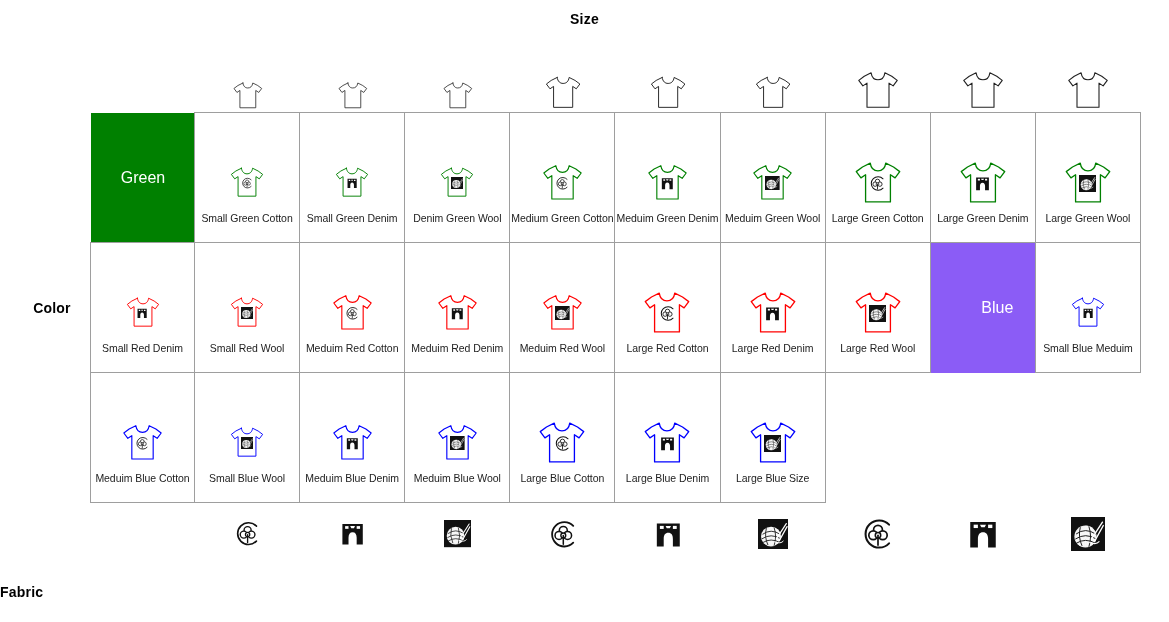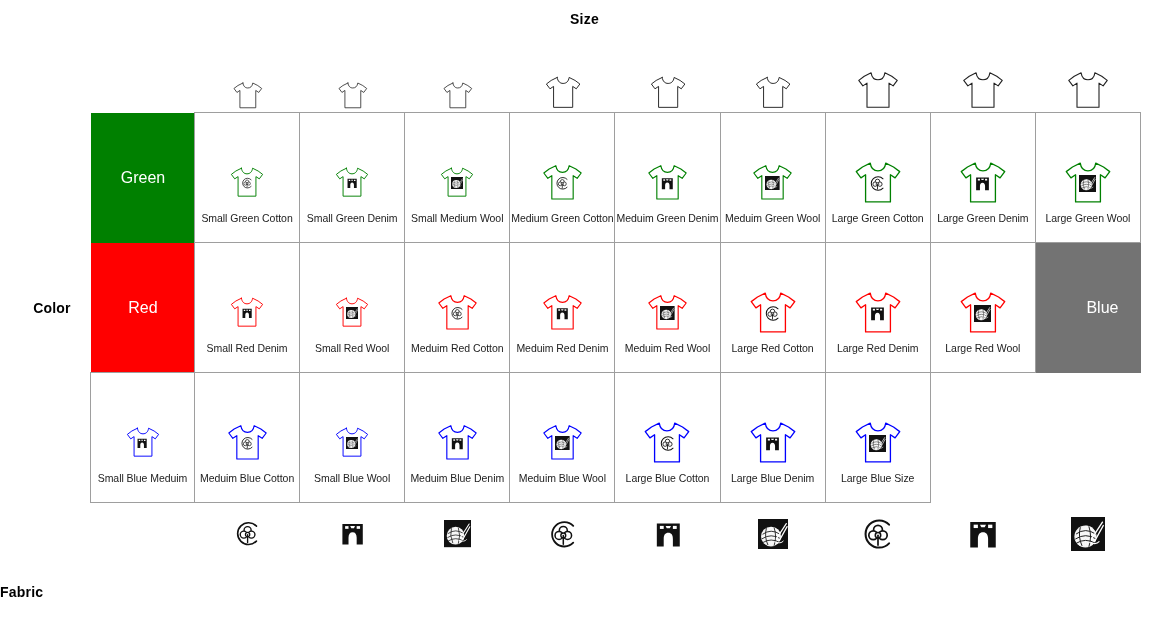--- a/index.html
+++ b/index.html
@@ -298,21 +298,21 @@
                 <path d="M11 12 Q8 23 13 34"></path>
                 <path d="M21 11 Q25 23 21 35"></path>
               </g>
               <path d="M24 26 L37 6" stroke="#fff" stroke-width="1.6" stroke-linecap="round"></path>
               <path d="M28 28 L38 10" stroke="#fff" stroke-width="1.6" stroke-linecap="round"></path>
               <path d="M22 30 Q30 33 33 29" stroke="#fff" stroke-width="1.3" fill="none" stroke-linecap="round"></path>
             </svg>
           </div>
         </div>
       </div>
-      <div class="cell-label">Small Medium Wool</div>
+      <div class="cell-label">Denim Green Wool</div>
     </div>
     <div class="cell">
       <div class="cell-shirt">
         <div style="position: relative; width: 43px; height: 38.7px;">
           <svg width="43" height="38.7" viewBox="0 0 64 58" fill="none">
             <path d="M22 4 L12 9 L4 15 L10 23 L16 19 L16 54 L48 54 L48 19 L54 23 L60 15 L52 9 L42 4 C41 11 37 14 32 14 C27 14 23 11 22 4 Z" stroke="#008000" stroke-width="1.7" stroke-linejoin="round" stroke-linecap="round" fill="none"></path>
           </svg>
           <div style="position: absolute; left: 14.19px; top: 13.158px; width: 14.62px; height: 14.62px;">
             <svg width="14.62" height="14.62" viewBox="0 0 40 40">
               <path d="M33 9 A16 16 0 1 0 33 31" stroke="#111" stroke-width="2.4" fill="none" stroke-linecap="round"></path>
@@ -470,23 +470,20 @@
               </g>
               <path d="M24 26 L37 6" stroke="#fff" stroke-width="1.6" stroke-linecap="round"></path>
               <path d="M28 28 L38 10" stroke="#fff" stroke-width="1.6" stroke-linecap="round"></path>
               <path d="M22 30 Q30 33 33 29" stroke="#fff" stroke-width="1.3" fill="none" stroke-linecap="round"></path>
             </svg>
           </div>
         </div>
       </div>
       <div class="cell-label">Large Green Wool</div>
     </div>
-    <div class="color-header" style="background: rgb(255, 0, 0);">
-      <span>Red</span>
-    </div>
     <div class="cell">
       <div class="cell-shirt">
         <div style="position: relative; width: 36px; height: 32.4px;">
           <svg width="36" height="32.4" viewBox="0 0 64 58" fill="none">
             <path d="M22 4 L12 9 L4 15 L10 23 L16 19 L16 54 L48 54 L48 19 L54 23 L60 15 L52 9 L42 4 C41 11 37 14 32 14 C27 14 23 11 22 4 Z" stroke="#FF0000" stroke-width="1.7" stroke-linejoin="round" stroke-linecap="round" fill="none"></path>
           </svg>
           <div style="position: absolute; left: 11.88px; top: 11.016px; width: 12.24px; height: 12.24px;">
             <svg width="12.24" height="12.24" viewBox="0 0 40 40">
               <path d="M5 6 H35 V36 H26 V26 C26 21 24 18 20 18 C16 18 14 21 14 26 V36 H5 Z" fill="#111"></path>
               <path d="M9 9 H14 V13 H9 Z" fill="#fff"></path>
@@ -708,21 +705,21 @@
               </g>
               <path d="M24 26 L37 6" stroke="#fff" stroke-width="1.6" stroke-linecap="round"></path>
               <path d="M28 28 L38 10" stroke="#fff" stroke-width="1.6" stroke-linecap="round"></path>
               <path d="M22 30 Q30 33 33 29" stroke="#fff" stroke-width="1.3" fill="none" stroke-linecap="round"></path>
             </svg>
           </div>
         </div>
       </div>
       <div class="cell-label">Large Red Wool</div>
     </div>
-    <div class="color-header" style="background: #737373; padding-left: 28px;">
+    <div class="color-header" style="background: #8b5cf6; padding-left: 28px;">
       <span>Blue</span>
     </div>
     <div class="cell">
       <div class="cell-shirt">
         <div style="position: relative; width: 36px; height: 32.4px;">
           <svg width="36" height="32.4" viewBox="0 0 64 58" fill="none">
             <path d="M22 4 L12 9 L4 15 L10 23 L16 19 L16 54 L48 54 L48 19 L54 23 L60 15 L52 9 L42 4 C41 11 37 14 32 14 C27 14 23 11 22 4 Z" stroke="#0000FF" stroke-width="1.7" stroke-linejoin="round" stroke-linecap="round" fill="none"></path>
           </svg>
           <div style="position: absolute; left: 11.88px; top: 11.016px; width: 12.24px; height: 12.24px;">
             <svg width="12.24" height="12.24" viewBox="0 0 40 40">

